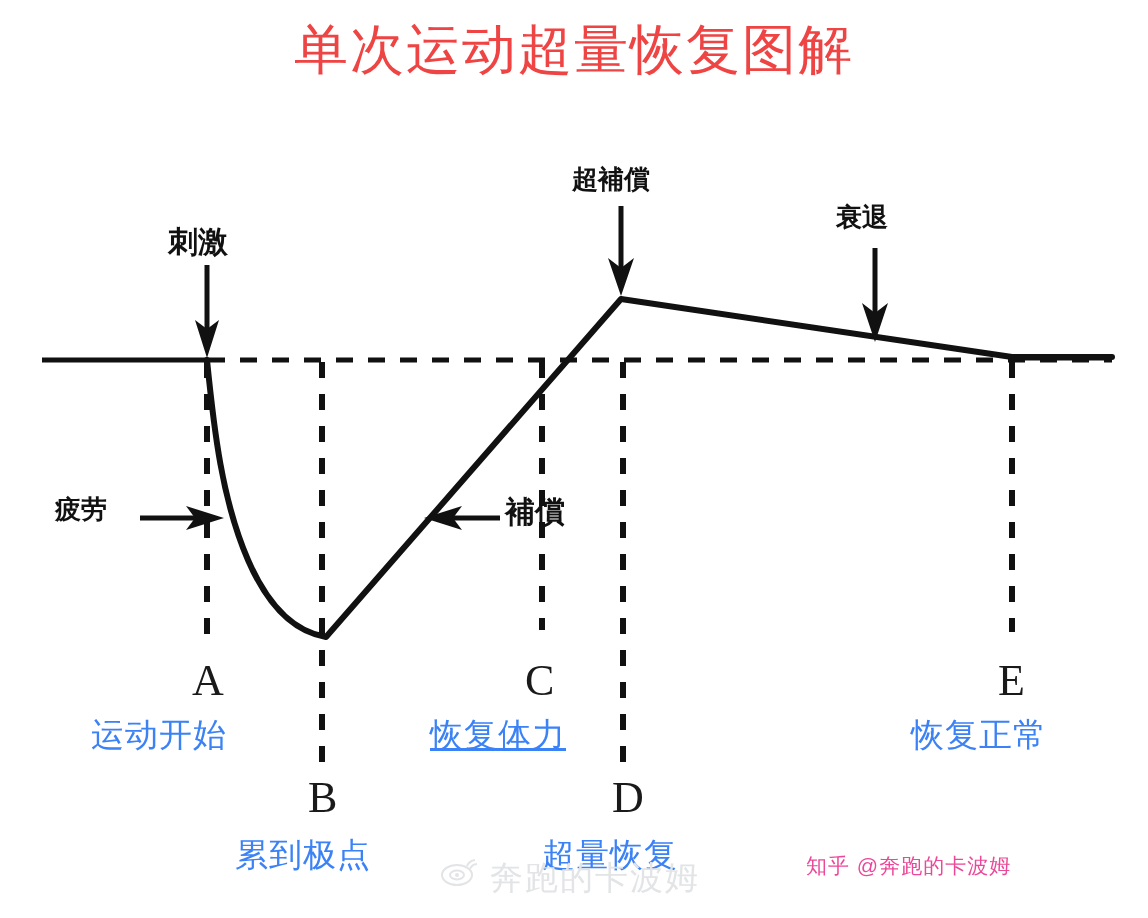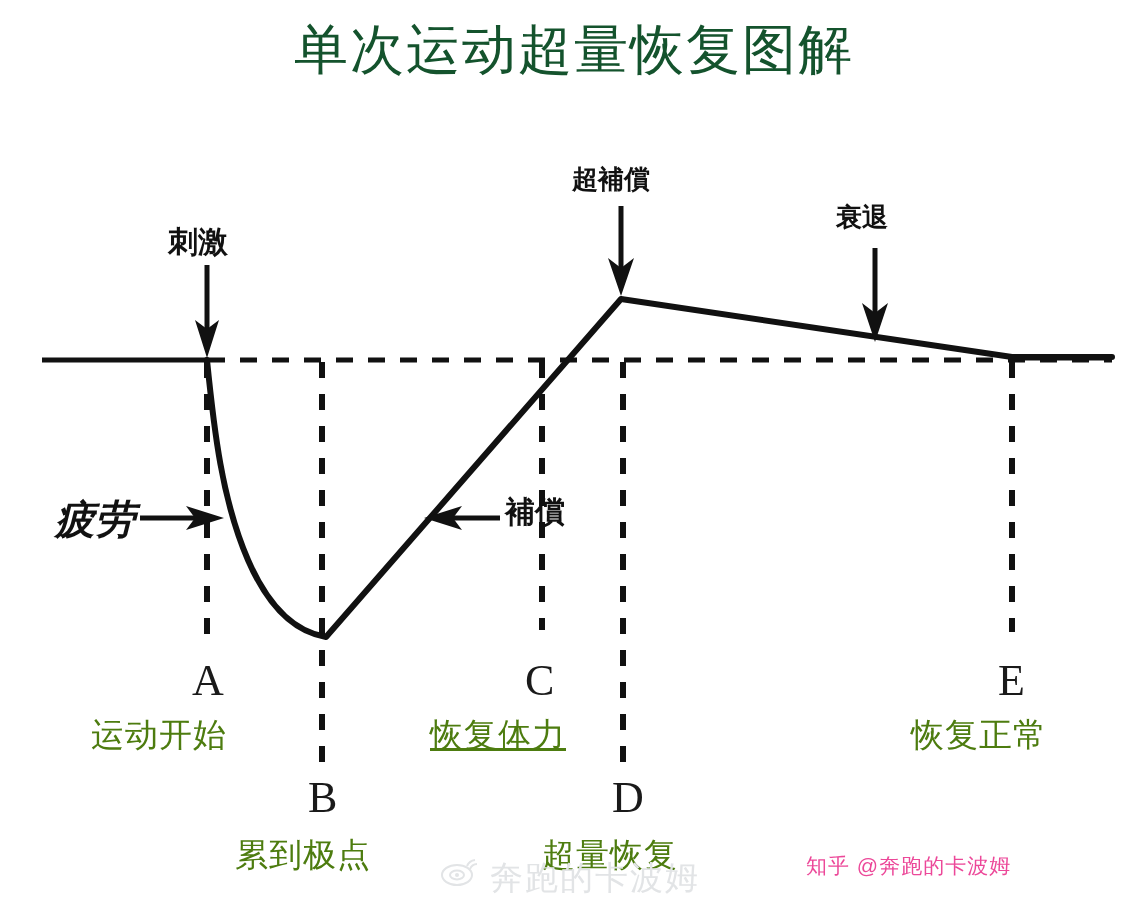--- a/index.html
+++ b/index.html
@@ -25,49 +25,49 @@
 
   .chart-title {
     position: absolute;
     top: 14px;
     left: 0;
     width: 1148px;
     text-align: center;
     font-size: 54px;
     letter-spacing: 2px;
     font-family: "Liberation Serif", "DejaVu Serif", serif;
-    color: #14532d;
+    color: #ef4444;
     white-space: nowrap;
   }
 
   .anno {
     position: absolute;
     font-family: "DejaVu Sans", "Liberation Sans", sans-serif;
     font-weight: bold;
     color: #111;
     white-space: nowrap;
   }
   .anno-stimulus { left: 168px; top: 222px; font-size: 30px; }
-  .anno-fatigue  { left: 55px;  top: 492px; font-size: 40px; font-style: italic; }
+  .anno-fatigue  { left: 55px;  top: 492px; font-size: 26px; }
   .anno-comp     { left: 505px; top: 492px; font-size: 30px; }
   .anno-super    { left: 572px; top: 162px; font-size: 26px; }
   .anno-decline  { left: 836px; top: 200px; font-size: 26px; }
 
   .axis-letter {
     position: absolute;
     font-family: "Liberation Serif", "DejaVu Serif", serif;
     font-size: 44px;
     color: #1a1a1a;
     white-space: nowrap;
   }
   .axis-sub {
     position: absolute;
     font-family: "Liberation Serif", "DejaVu Serif", serif;
     font-size: 33px;
-    color: #4d7c0f;
+    color: #3b82f6;
     letter-spacing: 1px;
     white-space: nowrap;
   }
 
   .lbl-A-letter { left: 192px; top: 655px; }
   .lbl-A-sub    { left: 91px;  top: 713px; }
   .lbl-B-letter { left: 308px; top: 772px; }
   .lbl-B-sub    { left: 235px; top: 833px; }
   .lbl-C-letter { left: 525px; top: 655px; }
   .lbl-C-sub    { left: 430px; top: 713px; text-decoration: underline; }

